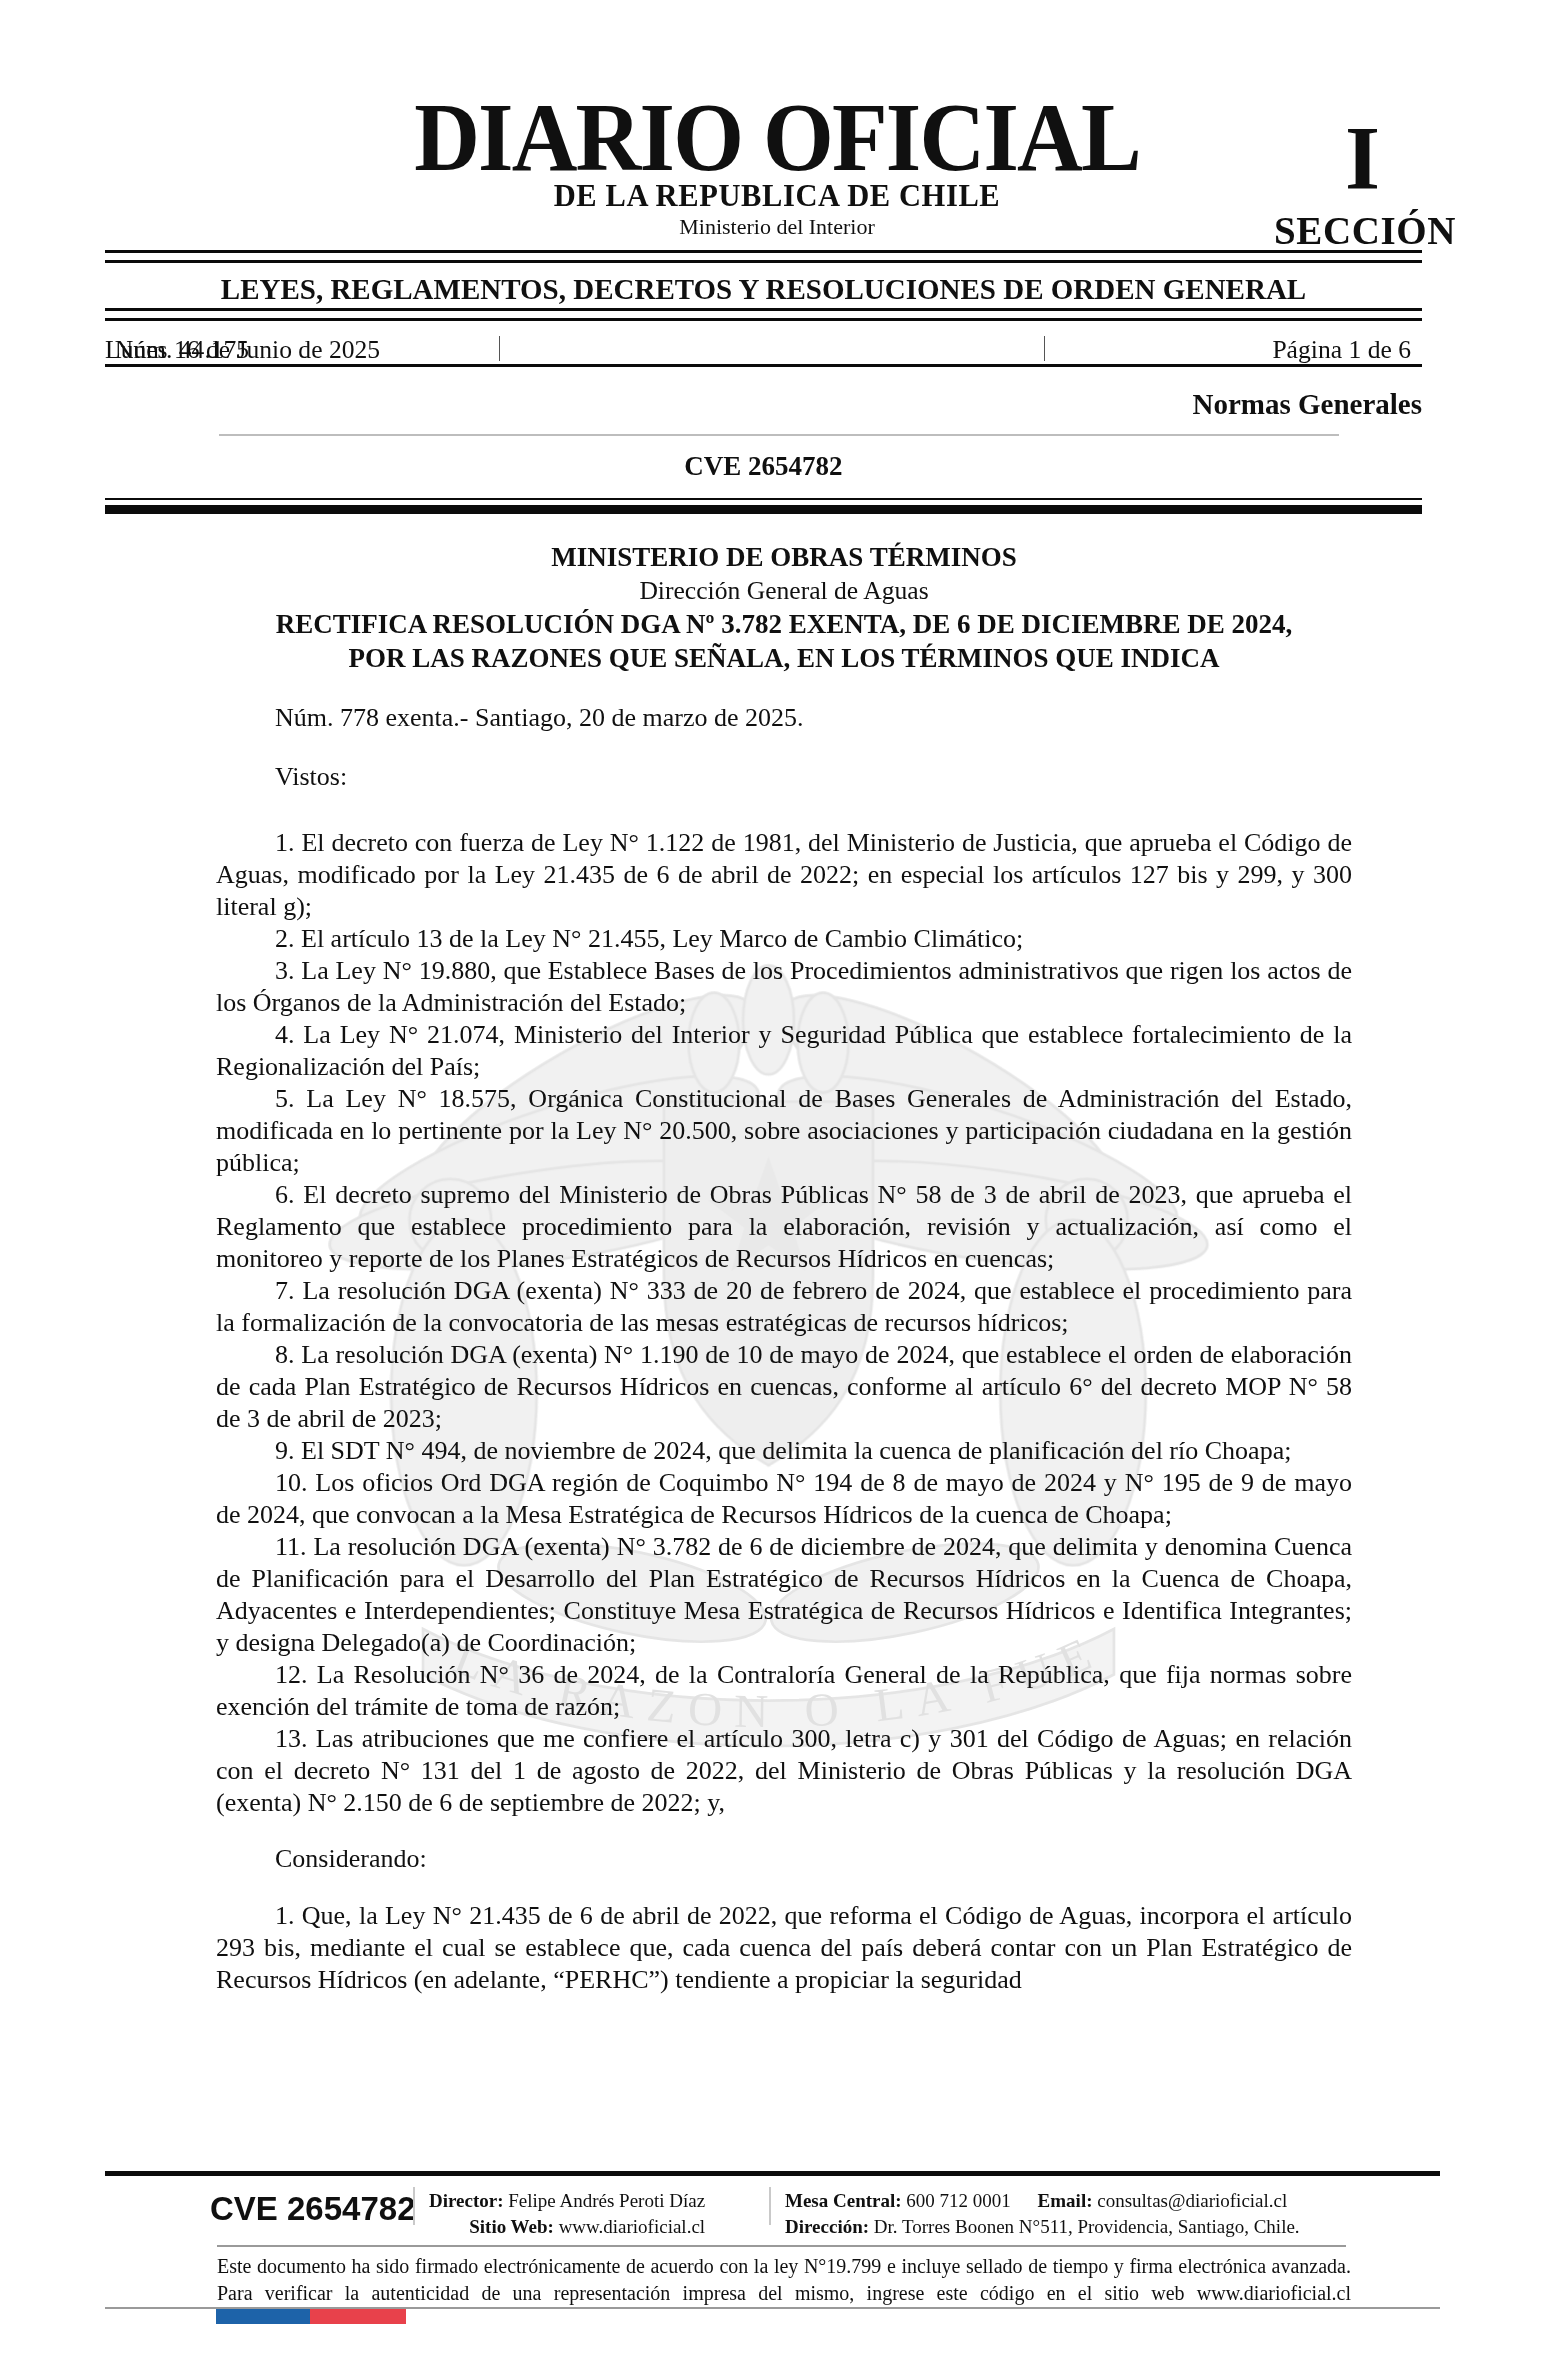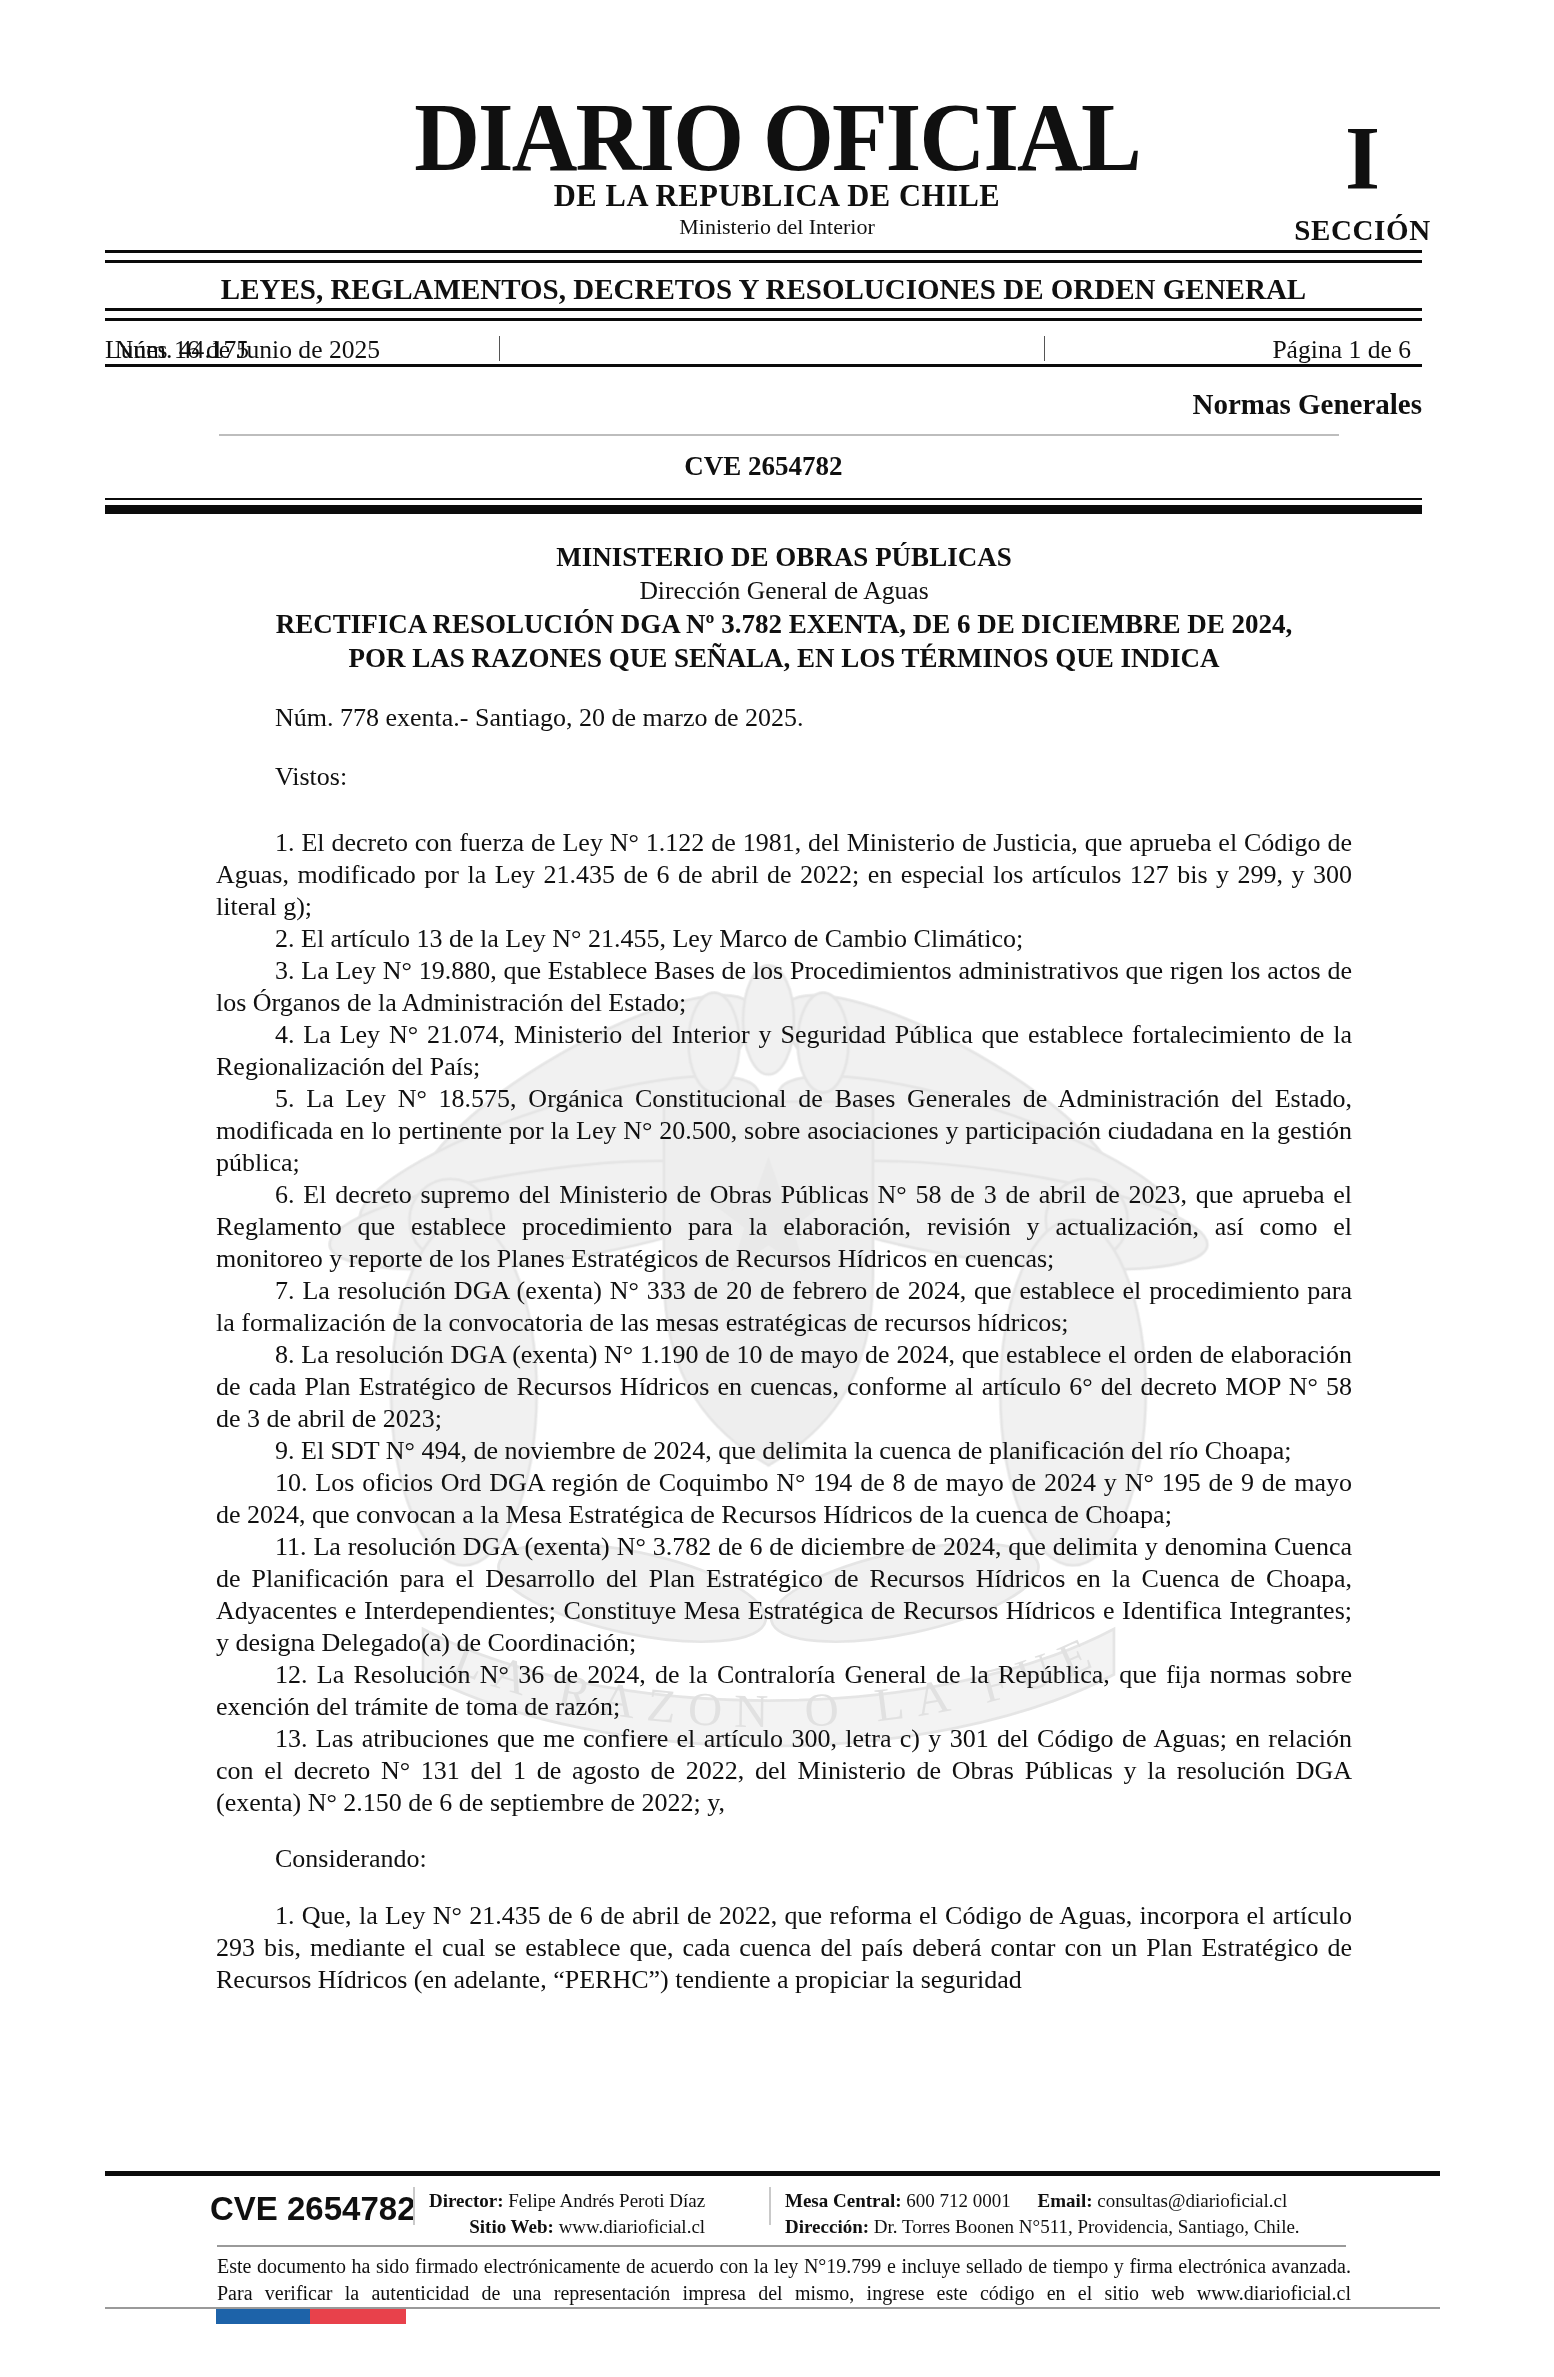--- a/index.html
+++ b/index.html
@@ -21,21 +21,21 @@
   .masthead-subtitle {
     left:0; right:0; top:180px; text-align:center;
     font-size:30.5px; font-weight:700; letter-spacing:0.6px; line-height:32px;
   }
   .masthead-ministry {
     left:0; right:0; top:215px; text-align:center;
     font-size:22px; line-height:23px;
   }
   .section-block { left:1274px; top:119px; width:177px; text-align:center; }
   .section-numeral { font-size:90px; font-weight:700; line-height:79px; }
-  .section-label { font-size:29px; font-weight:700; letter-spacing:0.6px; margin-top:16px; }
+  .section-label { font-size:39px; font-weight:700; letter-spacing:0.6px; margin-top:10px; }
 
   .banner-text {
     left:105px; width:1317px; top:273px; text-align:center;
     font-size:29px; font-weight:700; line-height:32px; white-space:nowrap;
   }
 
   .issue-row { left:105px; width:1317px; top:335px; height:27px; font-size:25.6px; }
   .issue-num { position:absolute; left:9.8px; top:0; }
   .issue-date { position:absolute; left:0; right:0; text-align:left; top:0; }
   .issue-page { position:absolute; right:11px; top:0; }
@@ -129,21 +129,21 @@
   </div>
   <div class="rule" style="left:105px; width:1317px; top:364px; height:3px;"></div>
 
   <div class="abs normas-title">Normas Generales</div>
   <div class="lightrule" style="left:219px; width:1120px; top:434px; height:2.4px;"></div>
   <div class="abs cve-top">CVE 2654782</div>
   <div class="rule" style="left:105px; width:1317px; top:498px; height:2.4px;"></div>
   <div class="rule" style="left:105px; width:1317px; top:505px; height:8.5px;"></div>
 
   <div class="content">
-    <p class="h-ministry">MINISTERIO DE OBRAS PÚBLICAS</p>
+    <p class="h-ministry">MINISTERIO DE OBRAS TÉRMINOS</p>
     <p class="h-division">Dirección General de Aguas</p>
     <p class="h-title">
       <span style="display:block">RECTIFICA RESOLUCIÓN DGA Nº 3.782 EXENTA, DE 6 DE DICIEMBRE DE 2024,</span>
       <span style="display:block">POR LAS RAZONES QUE SEÑALA, EN LOS TÉRMINOS QUE INDICA</span>
     </p>
     <p class="p-num">Núm. 778 exenta.- Santiago, 20 de marzo de 2025.</p>
     <p class="p-label">Vistos:</p>
 
     <p class="body-item mt-first">1. El decreto con fuerza de Ley N° 1.122 de 1981, del Ministerio de Justicia, que aprueba el Código de Aguas, modificado por la Ley 21.435 de 6 de abril de 2022; en especial los artículos 127 bis y 299, y 300 literal g);</p>
     <p class="body-item">2. El artículo 13 de la Ley N° 21.455, Ley Marco de Cambio Climático;</p>

